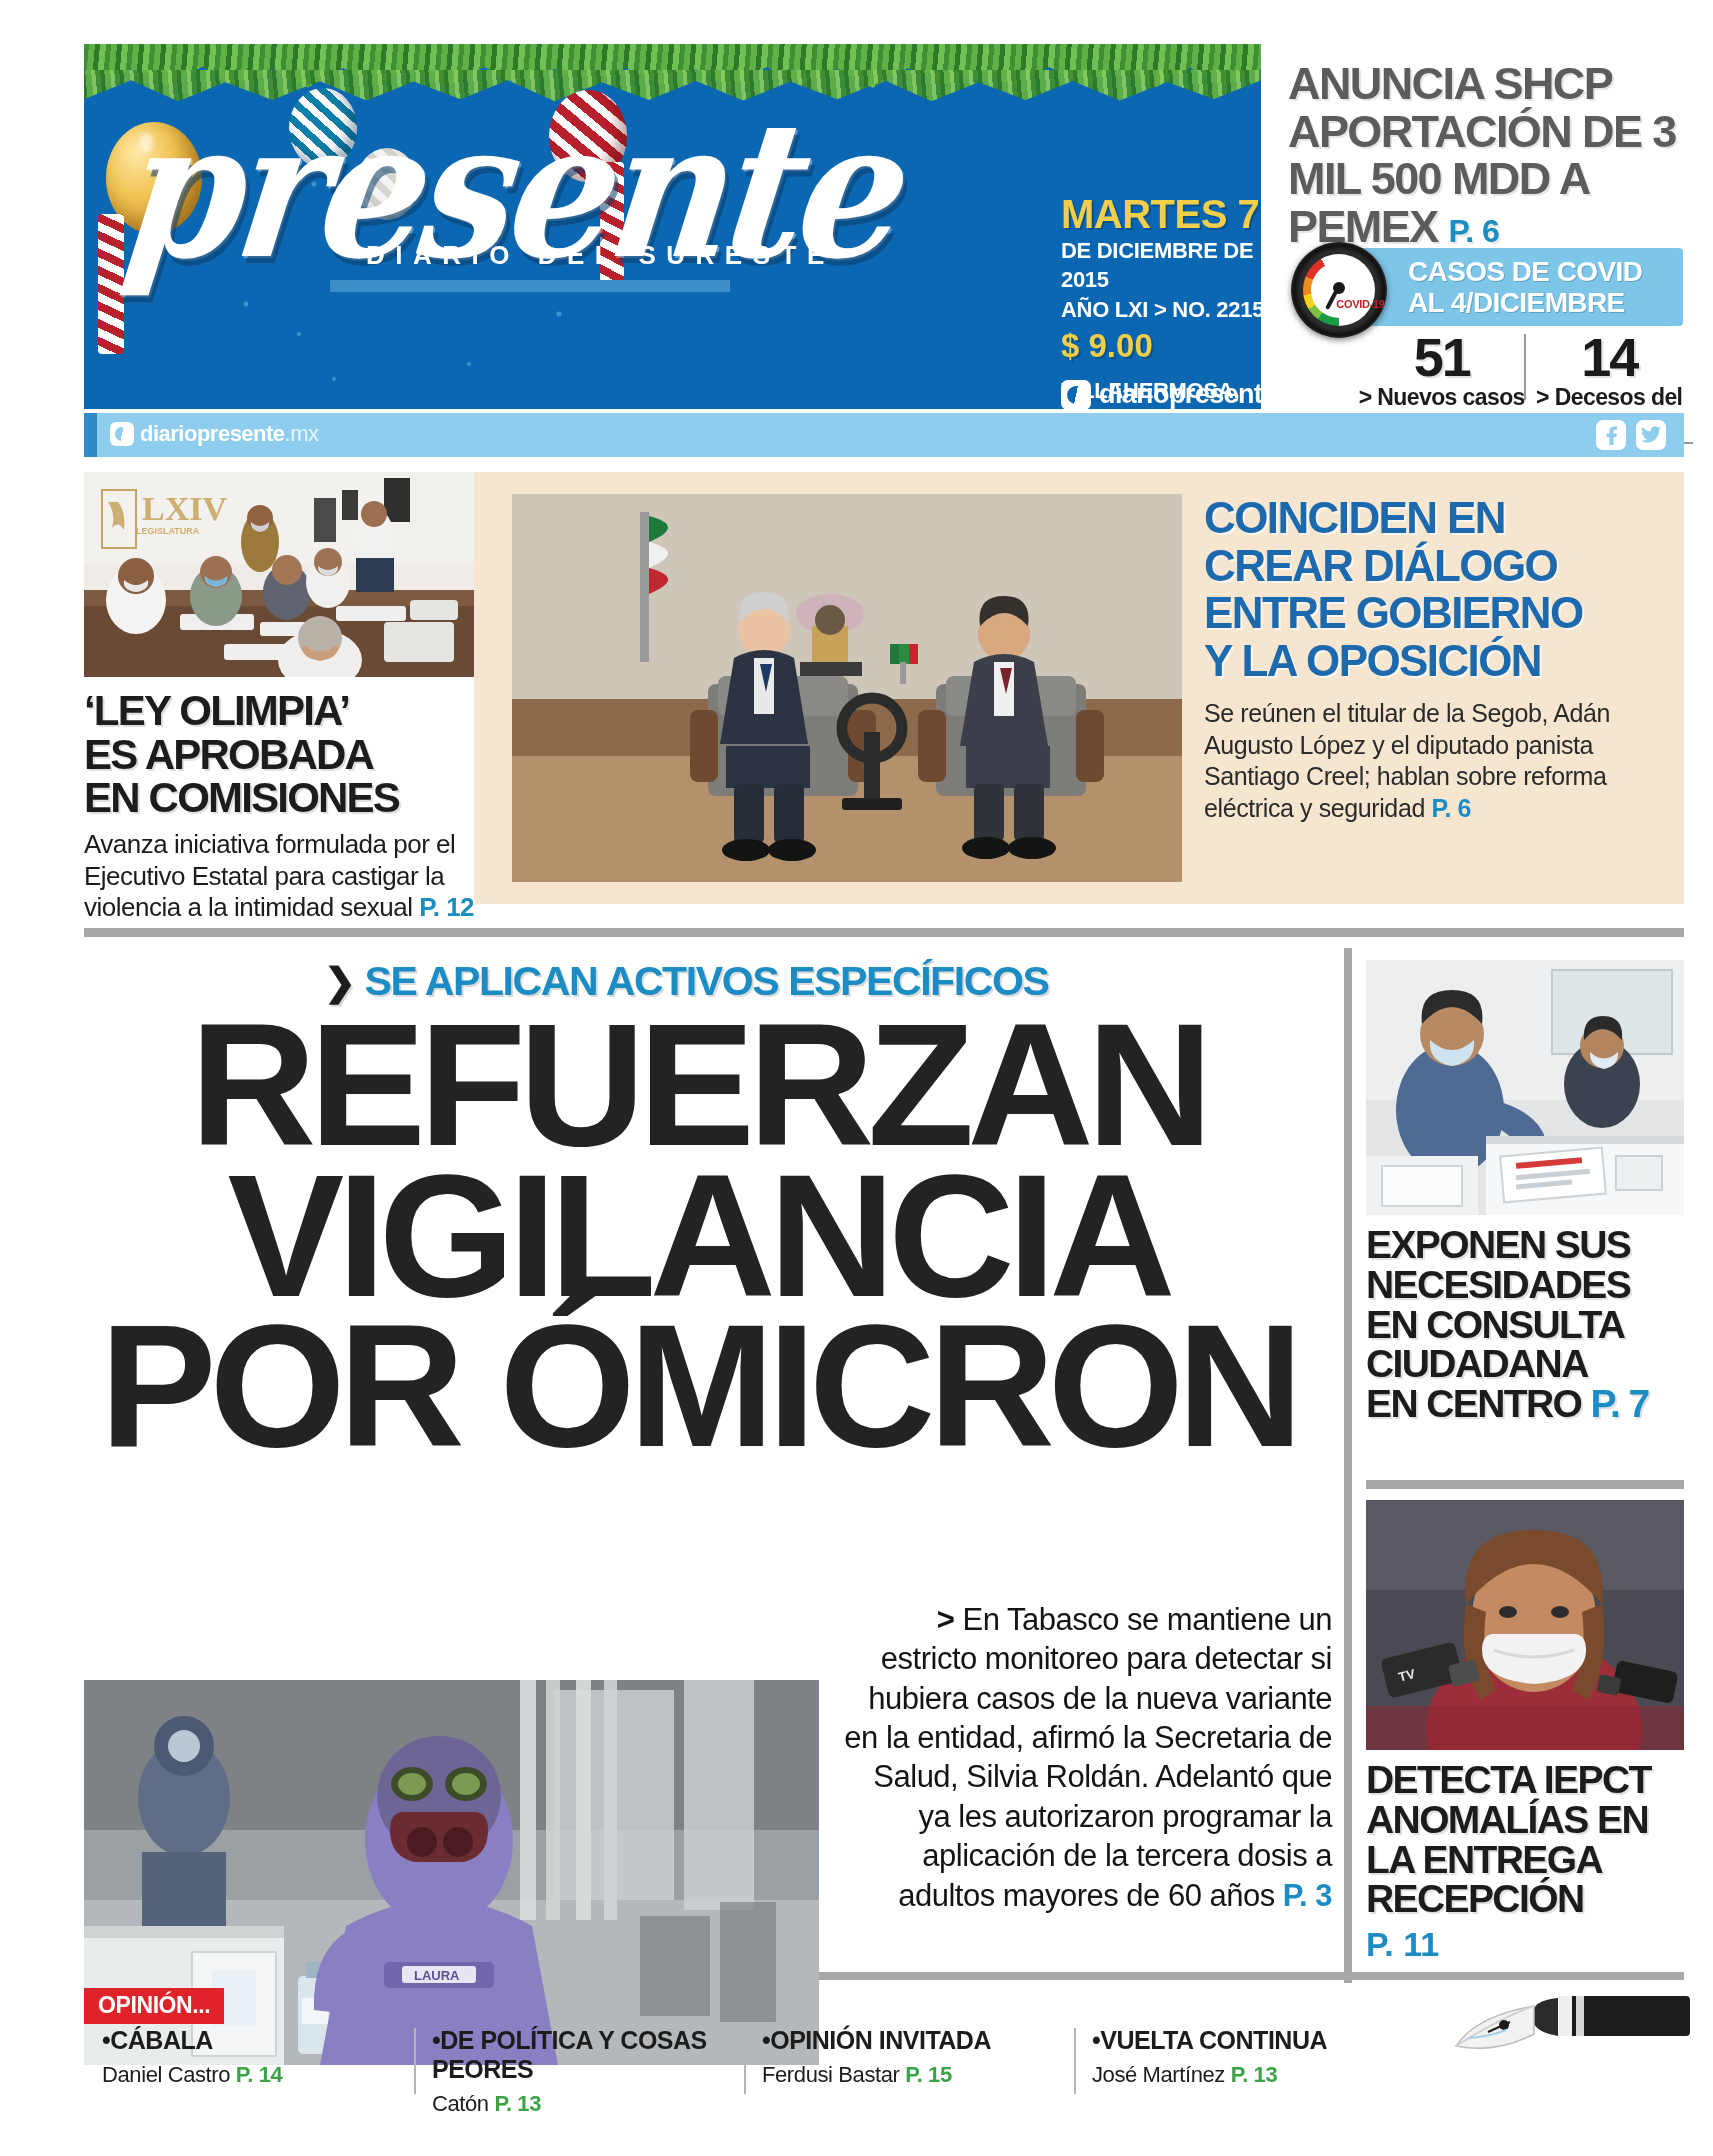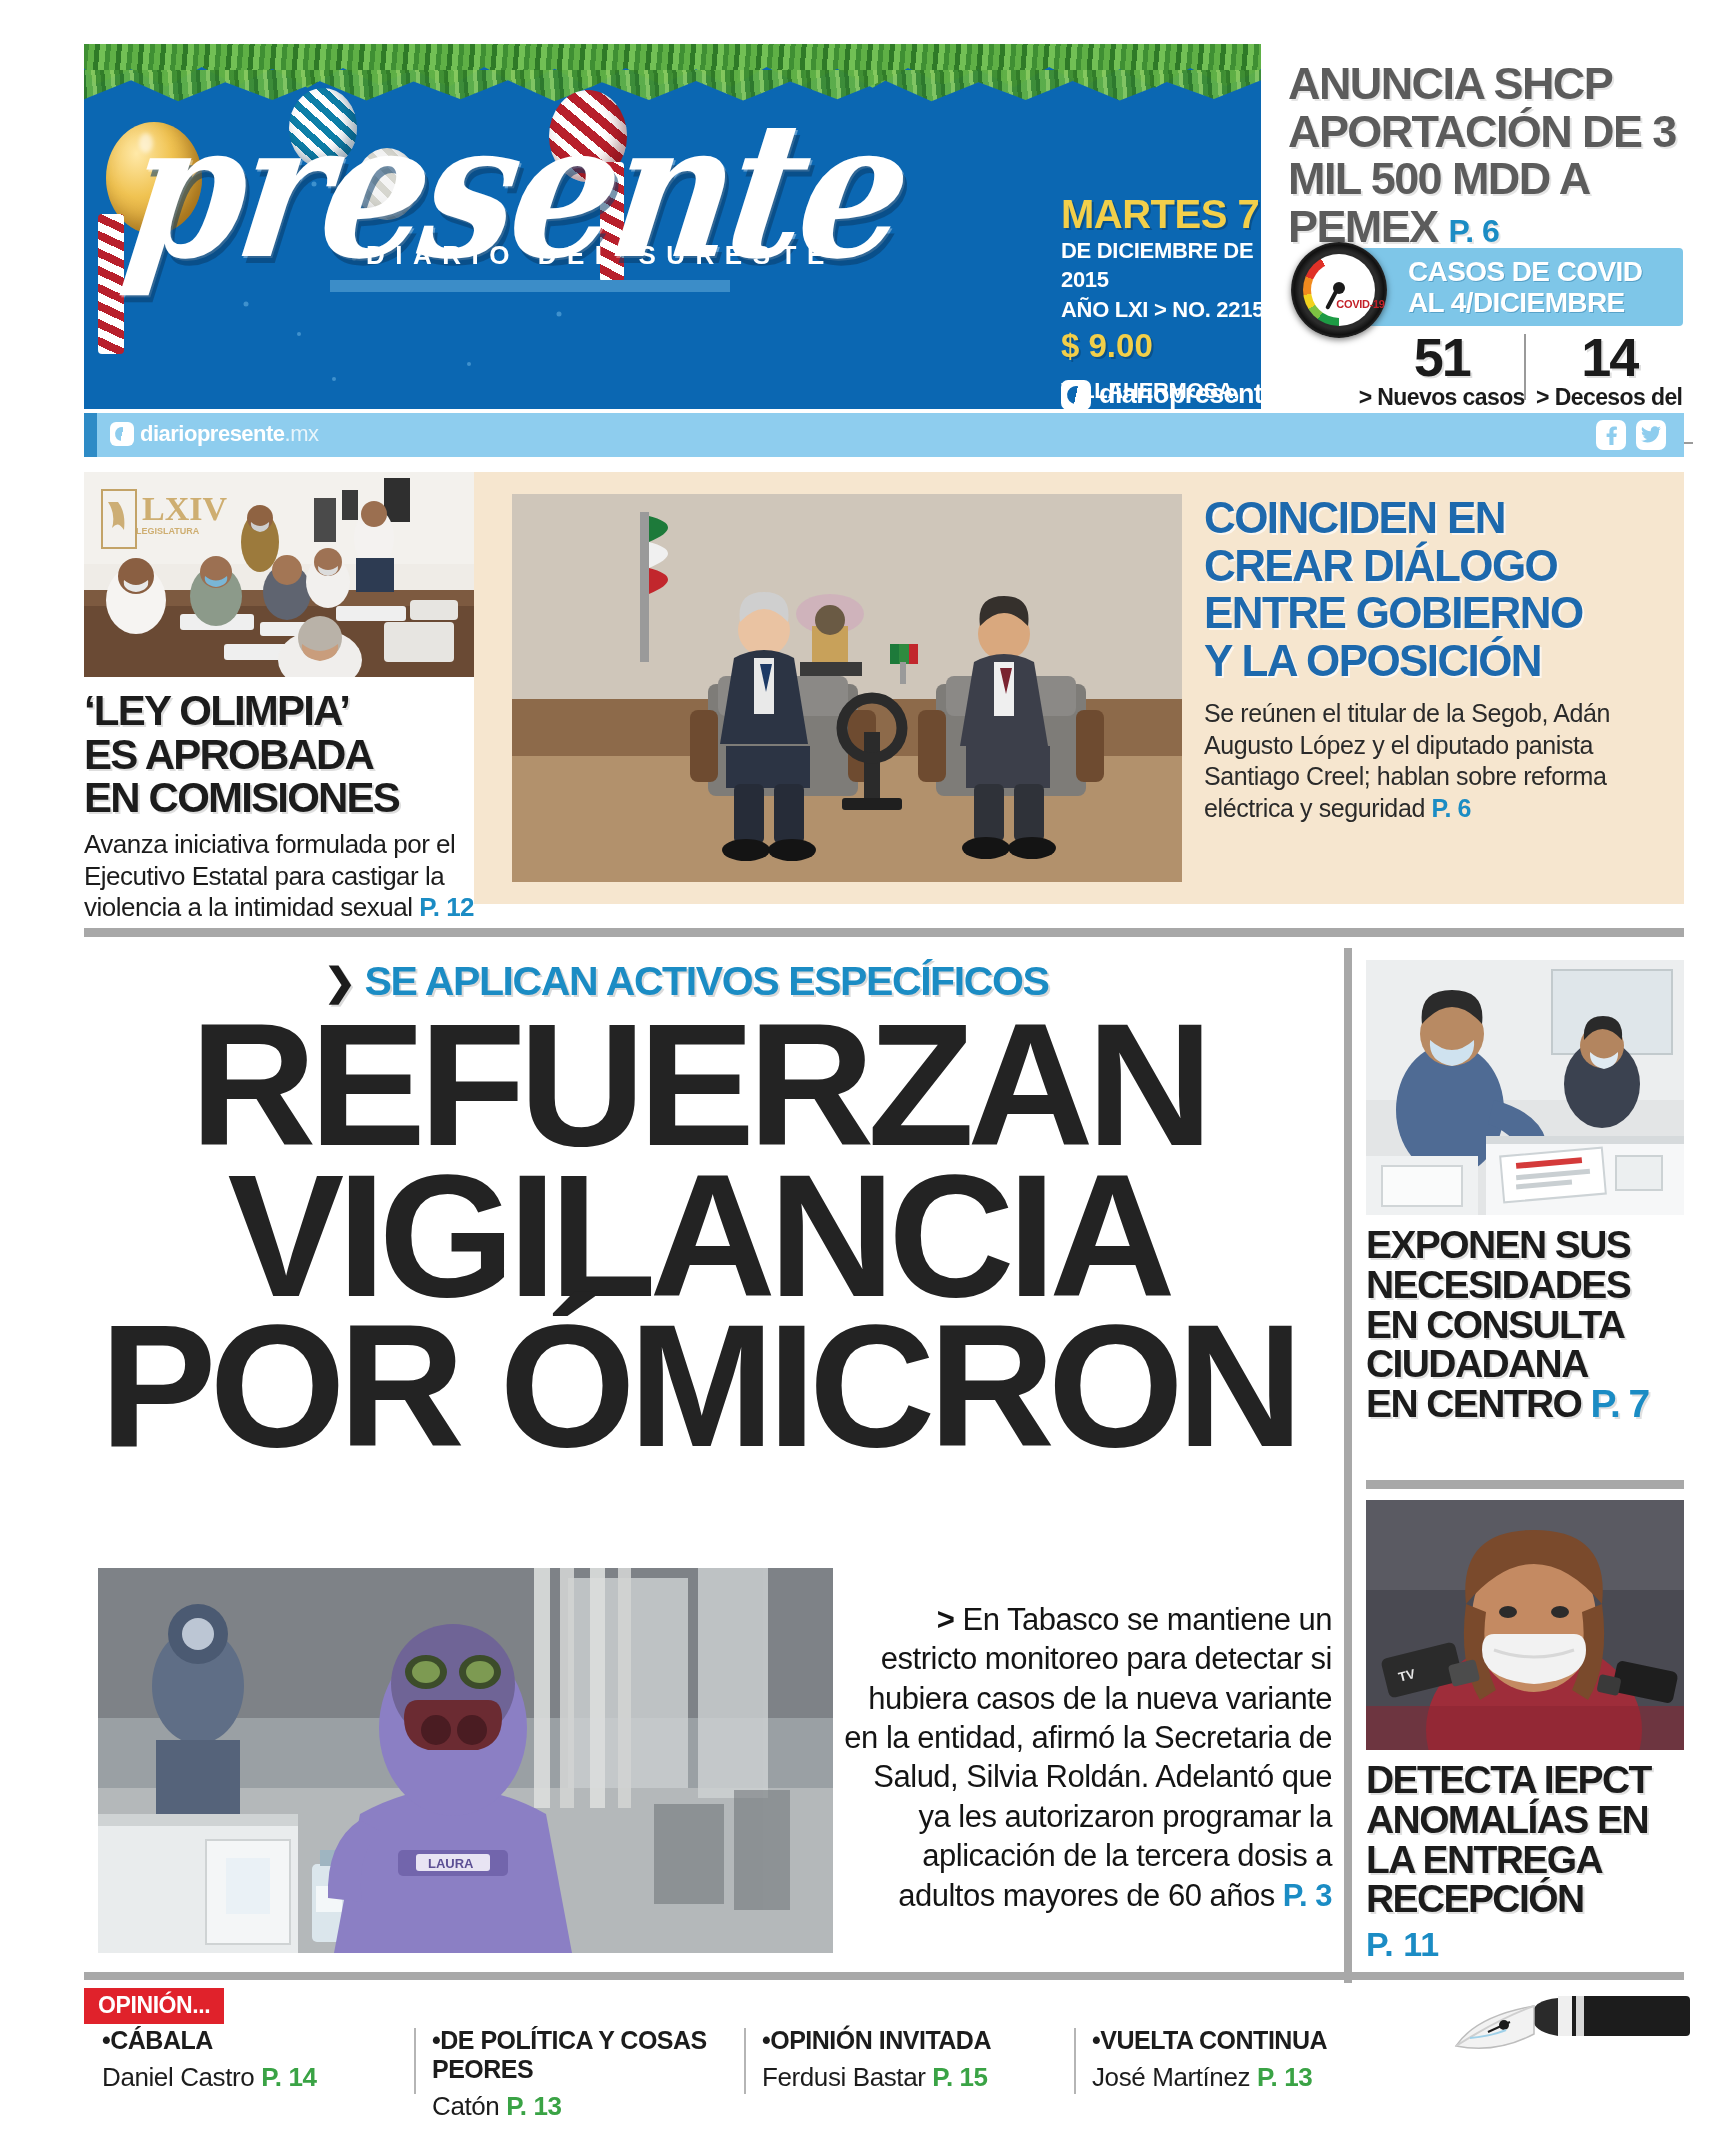--- a/index.html
+++ b/index.html
@@ -302,22 +302,22 @@
   .mainhead .ln {
     font-size:168px;
     transform: scaleX(1.0);
     white-space:nowrap;
   }
   .mainhead .ln1 { font-size:175px; }
   .mainhead .ln2 { font-size:175px; }
   .mainhead .ln3 { font-size:175px; }
 
   .mainphoto {
-    position:absolute; left:84px; top:1568px; width:735px; height:385px;
-    background:#8d8d8d; overflow:hidden;margin-left:14px;
+    position:absolute; left:84px; top:1680px; width:735px; height:385px;
+    background:#8d8d8d; overflow:hidden;
   }
   .maindeck {
     position:absolute; left:842px; top:1600px; width:490px;
     font-size:31px; line-height:1.27; color:#141414; text-align:right;
     letter-spacing:-.5px; font-weight:500;
   }
   .maindeck .chev { font-weight:700; }
 
   
   .rail-1 { position:absolute; left:1366px; top:960px; width:318px; }
@@ -344,21 +344,21 @@
     font-size:23px; font-weight:700; padding:4px 14px 5px; letter-spacing:-.4px;
   }
   .op-cols {
     position:absolute; left:0; top:38px; width:1320px; display:flex;
   }
   .op-col { width:25%; position:relative; padding-left:18px; }
   .op-col + .op-col::before {
     content:''; position:absolute; left:0; top:2px; width:2px; height:66px; background:#b5b5b5;
   }
   .op-col .ttl { font-size:25px; font-weight:700; color:#1c1c1c; letter-spacing:-.5px; }
-  .op-col .by { margin-top:7px; font-size:26px; color:#1c1c1c; letter-spacing:-.4px; }
+  .op-col .by { margin-top:7px; font-size:22px; color:#1c1c1c; letter-spacing:-.4px; }
   .pg-green { color:#3aa345; font-weight:700; }
 
   .nib { position:absolute; left:1430px; top:1988px; width:260px; height:110px; }
 </style>
 </head>
 <body>
 
 <div id="page">
 
   <div class="masthead">

